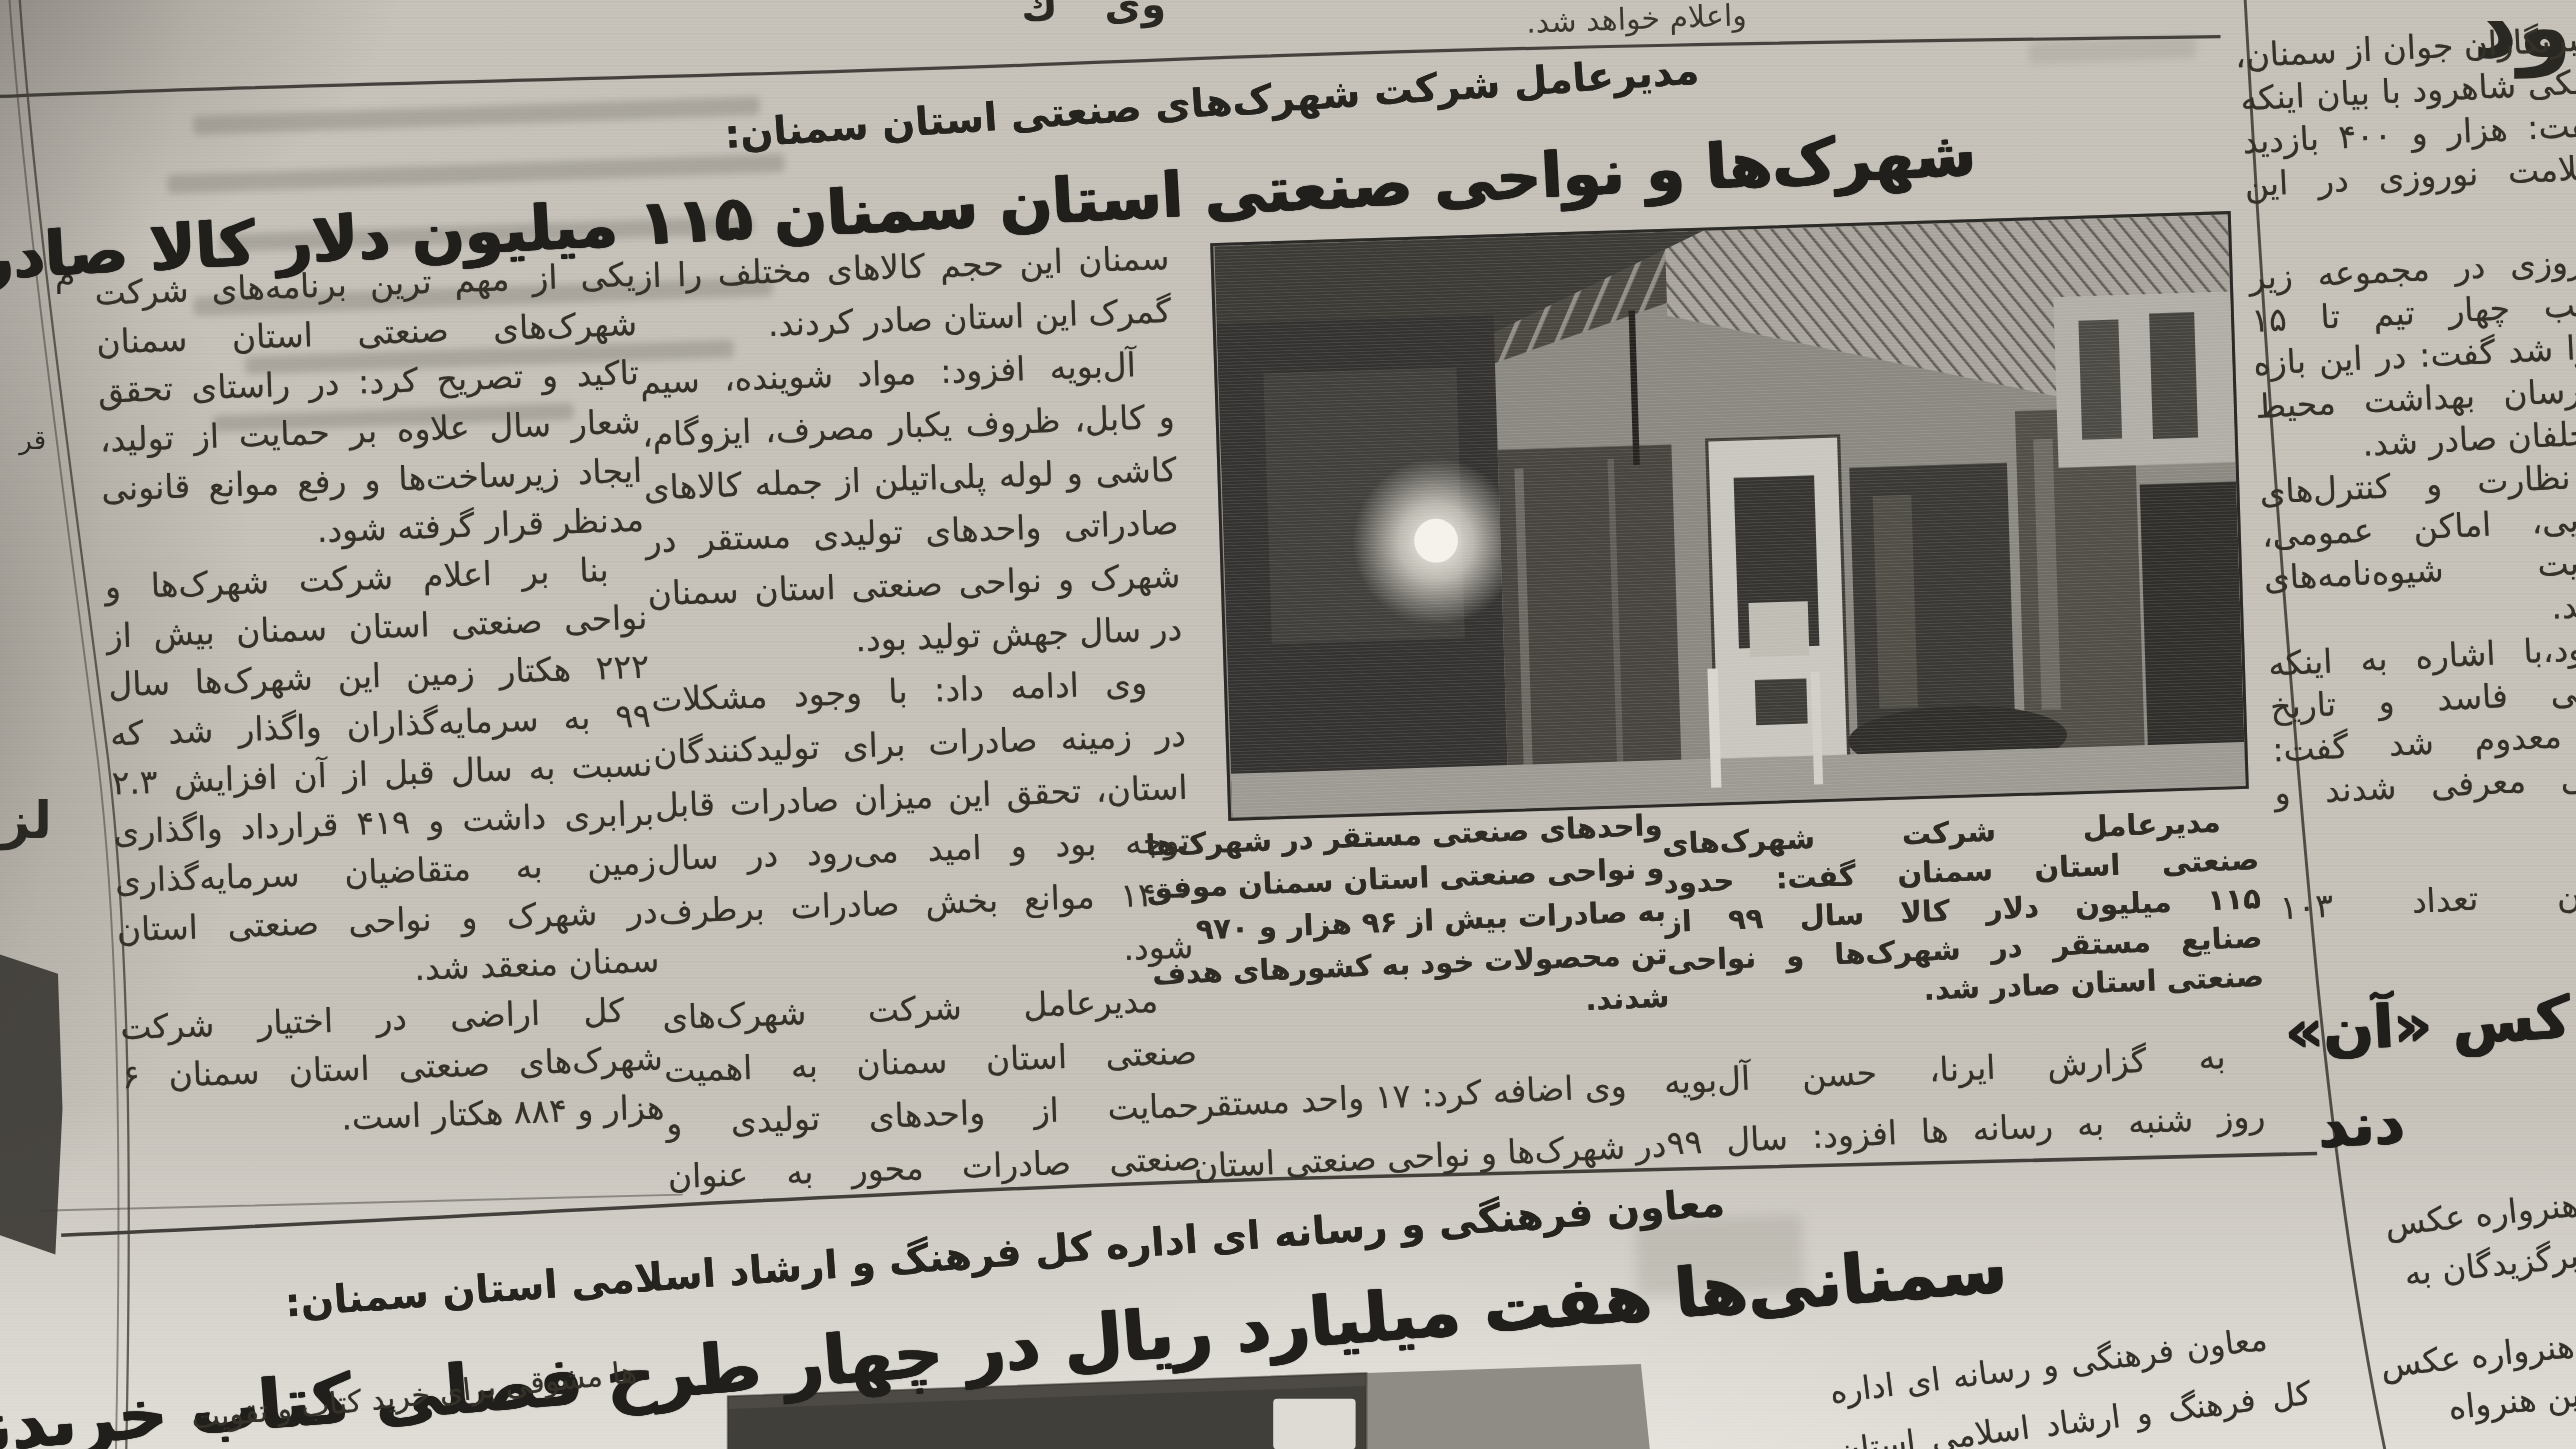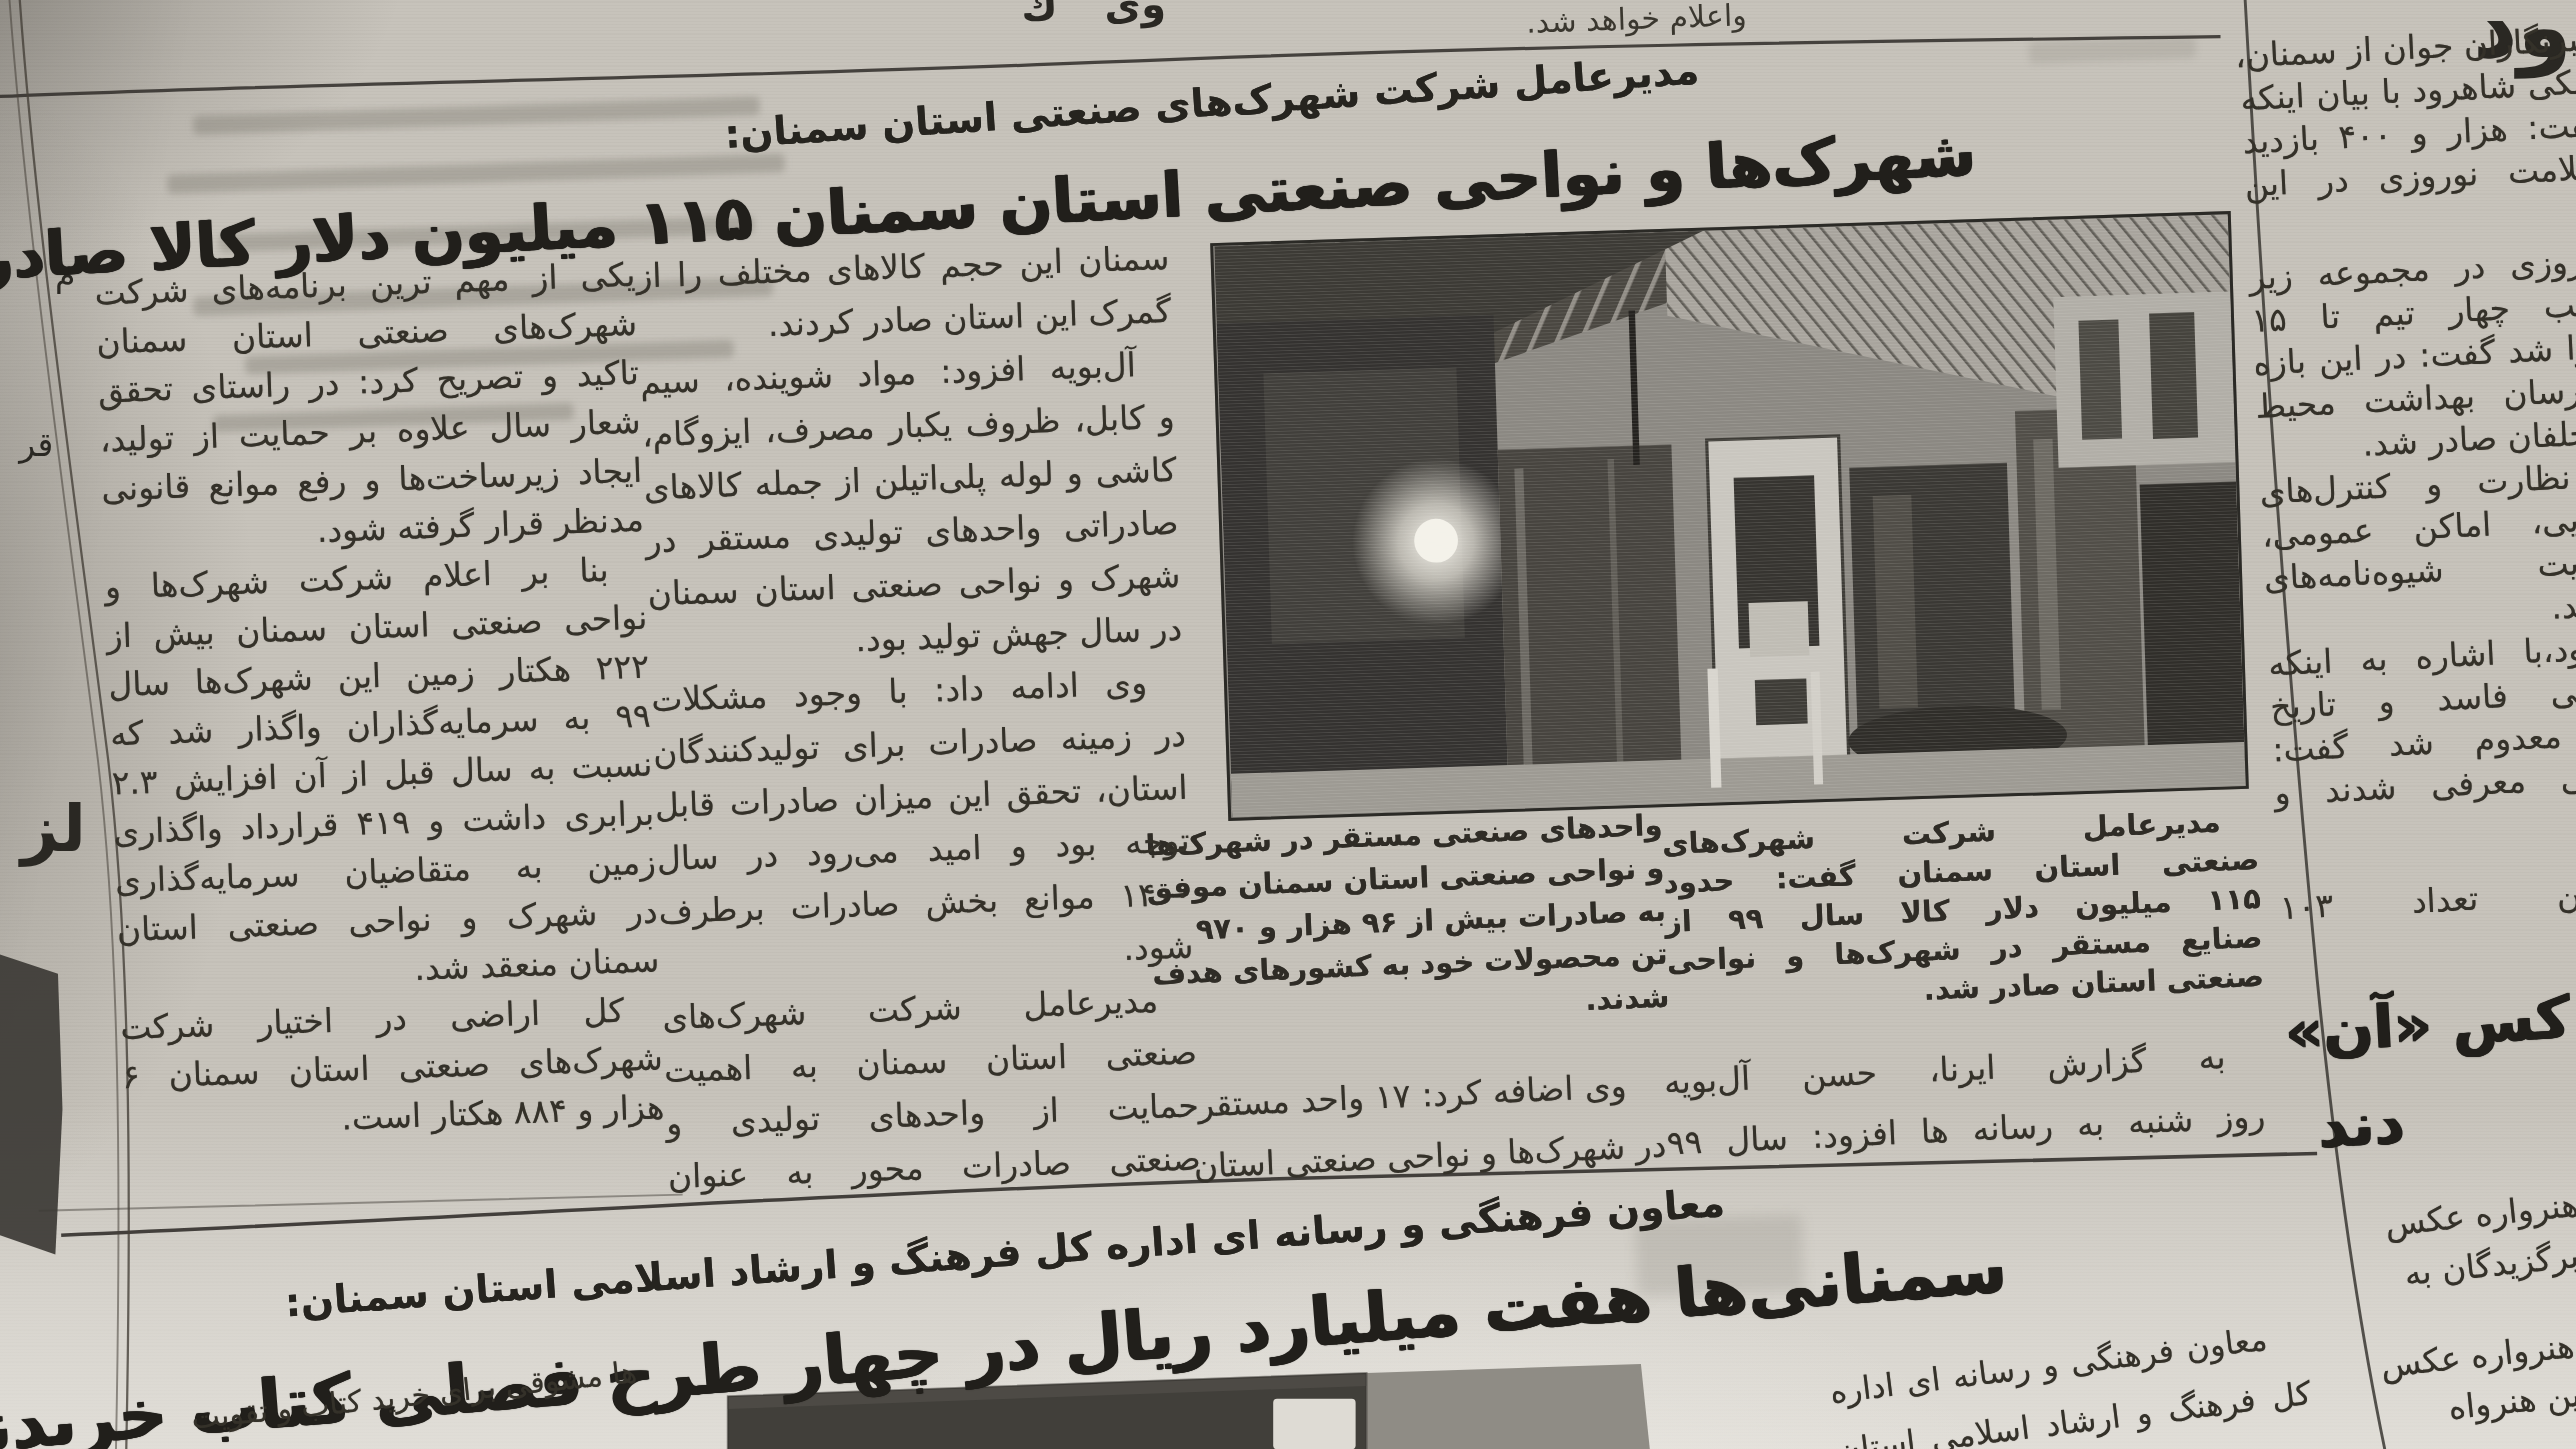--- a/index.html
+++ b/index.html
@@ -63,22 +63,22 @@
       <polygon points="1130,2168 2122,2132 2122,2252 1130,2252" fill="none" stroke="#2e2c28" stroke-width="3" opacity="0.5"></polygon>
     </g>
   </svg>
 
   <div class="abs rtl" style="left:1526px;top:1.3px;font-size:30px;transform:rotate(-2deg);white-space:nowrap;color:#3a372f;">واعلام خواهد شد.</div>
   <div class="frag" style="left:1021px;top:-16.7px;font-size:40px;transform:rotate(-3deg);">ك</div>
   <div class="frag" style="left:1104px;top:-18px;font-size:40px;transform:rotate(-3deg);">وی</div>
   <div class="frag" style="left:2473px;top:-24.5px;font-size:87px;">ود</div>
 
   <div class="frag" style="left:55px;top:255px;font-size:33px;font-weight:400;">م</div>
-  <div class="frag" style="left:19.3px;top:425px;font-size:33px;font-weight:400;">قر</div>
-  <div class="frag" style="left:21px;top:791px;font-size:65px;">لز</div>
+  <div class="frag" style="left:19.3px;top:425px;font-size:26px;font-weight:400;">قر</div>
+  <div class="frag" style="left:1px;top:791px;font-size:51px;">لز</div>
 
   <div class="abs kicker" style="left:837px;top:76px;width:863px;font-size:39px;transform:rotate(-3.8deg);">مدیرعامل شرکت شهرک‌های صنعتی استان سمنان:</div>
 
   <div class="abs headline" style="left:238px;top:162px;width:1739px;font-size:62px;transform:rotate(-3deg);">شهرک‌ها و نواحی صنعتی استان سمنان ۱۱۵ میلیون دلار کالا صادر کردند</div>
 
   <div class="abs" style="left:1219px;top:227px;width:1021px;height:578px;border:3.2px solid #2b2a26;box-sizing:border-box;transform:rotate(-1.8deg);background:#918e88;overflow:hidden;">
     <svg width="1014" height="572" viewBox="0 0 1575 888">
       <defs>
         <pattern id="truss" width="34" height="34" patternTransform="rotate(25)" patternUnits="userSpaceOnUse">
           <rect width="34" height="34" fill="#4a4741"></rect>

